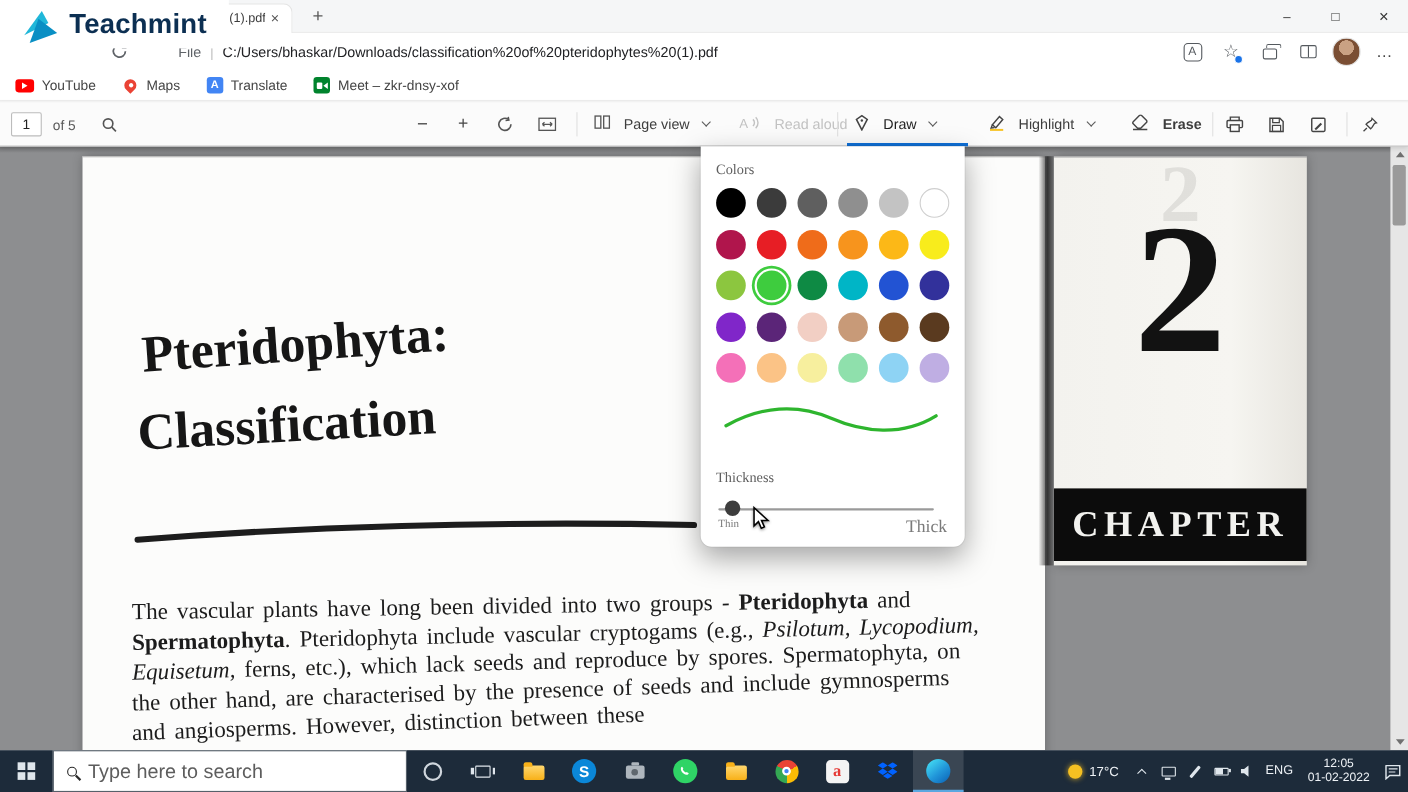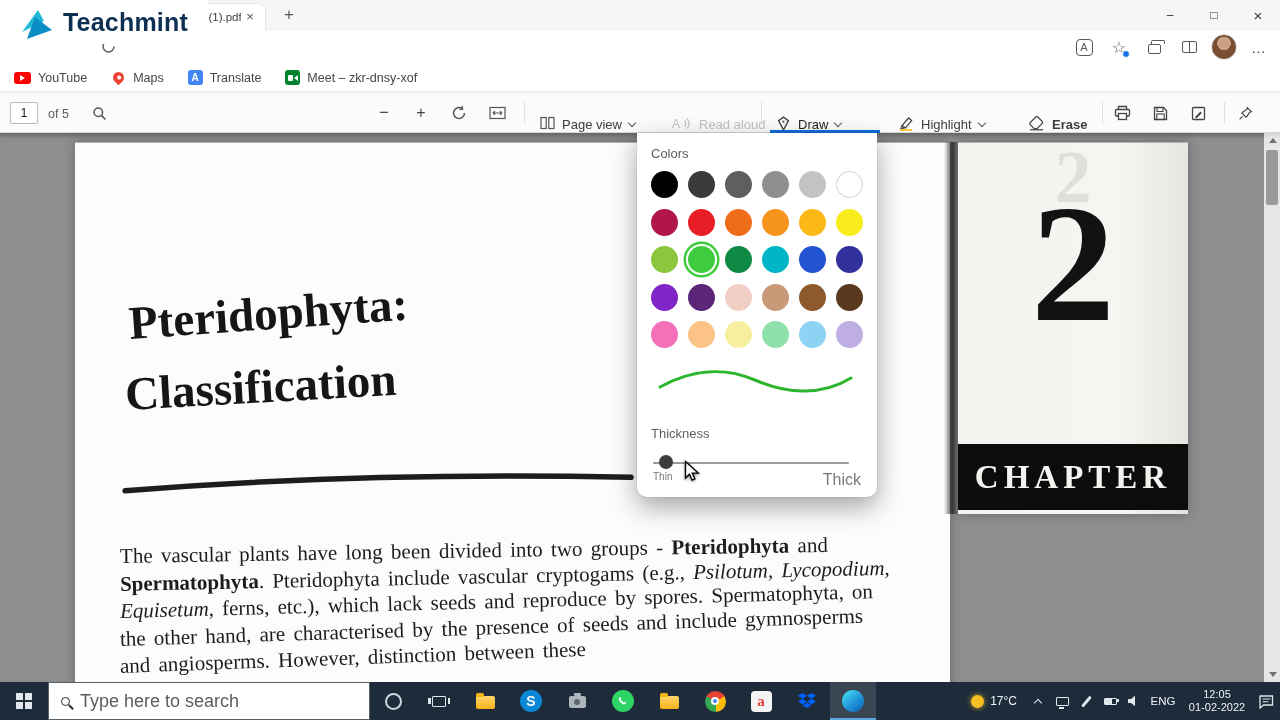--- a/index.html
+++ b/index.html
@@ -53,21 +53,21 @@
   .pageno{position:absolute;left:10px;top:9px;width:28px;height:22px;border:1px solid #bcbcbc;border-radius:2px;background:#fff;font-size:12.5px;color:#222;text-align:center;line-height:21px;}
   .ofpages{position:absolute;left:48px;top:14px;font-size:12.5px;color:#5a5a5a;}
   .tbbtn{position:absolute;top:7px;width:26px;height:26px;display:flex;align-items:center;justify-content:center;color:#464646;border-radius:3px;}
   .tb-find{left:86px;}
   .zoomout{left:371px;font-size:17px;}
   .zoomin{left:408px;font-size:16px;}
   .rot{left:446px;}
   .fit{left:484px;}
   .vsep{position:absolute;top:9px;width:1px;height:22px;background:#e0e0e0;}
   .s1{left:524px;}.s2{left:761px;}.s3{left:1102px;}.s4{left:1224px;}
-  .tbgroup{position:absolute;top:12px;height:100%;display:flex;align-items:center;gap:7px;font-size:13px;color:#3d3d3d;padding:0 6px;justify-content:flex-end;}
+  .tbgroup{position:absolute;top:0;height:100%;display:flex;align-items:center;gap:12px;font-size:13px;color:#3d3d3d;padding:0 6px;justify-content:flex-end;}
   .pageview{left:534px;}
   .readaloud{left:666px;color:#c2c2c2;}
   .drawbtn{left:770px;color:#1f1f1f;}
   .hlbtn{left:892px;}
   .erasebtn{left:1022px;font-weight:bold;}
   .chev{width:6px;height:6px;border-right:1.4px solid #5a5a5a;border-bottom:1.4px solid #5a5a5a;transform:rotate(45deg);margin-top:-4px;}
   .printb{left:1109px;}.saveb{left:1147px;}.editb{left:1185px;}.pinb{left:1232px;}
   .draw-active-bar{position:absolute;left:770px;bottom:-1px;width:110px;height:3px;background:#0f6fd6;}
 
   
@@ -89,21 +89,21 @@
   .chapband{position:absolute;left:0;top:301px;width:100%;height:66px;background:#0c0c0c;display:flex;align-items:center;justify-content:center;}
   .chapband span{font-family:"Liberation Serif","DejaVu Serif",serif;font-weight:bold;font-size:33px;letter-spacing:5px;color:#f2f2ef;}
   .scrollbar{position:absolute;right:0;top:0;width:16px;height:100%;background:#e6e6e6;z-index:6;}
   .sb-up{position:absolute;top:0;left:0;width:16px;height:15px;}
   .sb-up::after{content:'';position:absolute;left:4.5px;top:5px;border-bottom:5px solid #707070;border-left:4px solid transparent;border-right:4px solid transparent;}
   .sb-thumb{position:absolute;top:17px;left:2px;width:12px;height:55px;background:#9a9a9a;border-radius:2px;}
   .sb-down{position:absolute;bottom:0;left:0;width:16px;height:15px;}
   .sb-down::after{content:'';position:absolute;left:4.5px;bottom:5px;border-top:5px solid #707070;border-left:4px solid transparent;border-right:4px solid transparent;}
 
   
-  .drawpanel{position:absolute;left:637px;top:133px;width:240px;height:364px;background:#fff;border-radius:0 0 10px 10px;box-shadow:0 10px 26px rgba(0,0,0,.35),0 0 0 1px rgba(0,0,0,.05);z-index:20;}
+  .drawpanel{position:absolute;left:637px;top:133px;width:240px;height:364px;background:#fff;border-radius:0 0 10px 10px;box-shadow:0 10px 26px rgba(0,0,0,.35),0 0 0 1px rgba(0,0,0,.05);z-index:20;font-family:Liberation Serif, serif;}
   .dp-label{position:absolute;left:14px;top:13px;font-size:13px;color:#5f5f5f;}
   .dp-label.th{top:293px;}
   .palette{position:absolute;left:14px;top:38px;display:grid;grid-template-columns:repeat(6,27px);grid-auto-rows:27px;gap:10.5px 10px;}
   .swatch{width:27px;height:27px;border-radius:50%;}
   .swatch.white{border:1px solid #cfcfcf;}
   .wave{position:absolute;left:20px;top:234px;}
   .slider{position:absolute;left:16px;top:318px;width:200px;height:24px;}
   .slider-track{position:absolute;left:0;right:4px;top:11px;height:2px;background:#9a9a9a;border-radius:1px;}
   .slider-handle{position:absolute;left:6px;top:4px;width:14px;height:14px;border-radius:50%;background:#3d3d3d;}
   .thin{position:absolute;left:16px;top:338px;font-size:10px;color:#7a7a7a;}
@@ -174,20 +174,25 @@
     </div>
   </div>
 
   <div class="addrrow">
     <span class="reload">
       <svg width="17" height="17" viewBox="0 0 17 17">
           <path d="M14 8.5a5.5 5.5 0 1 1-1.6-3.9" fill="none" stroke="#5f6368" stroke-width="1.6"></path>
           <path d="M14.2 1.8v3.4h-3.4" fill="none" stroke="#5f6368" stroke-width="1.6"></path>
         </svg>
     </span>
+    <div class="urlbox">
+      <span class="filebadge">File</span>
+      <span class="urlsep">|</span>
+      <span class="url">C:/Users/bhaskar/Downloads/classification%20of%20pteridophytes%20(1).pdf</span>
+    </div>
     <div class="addr-icons">
       <span class="addr-ic">
           <i class="ic-translate">A</i>
         </span>
       <span class="addr-ic star">
           <i>☆</i>
           <b class="dot"></b>
         </span>
       <span class="addr-ic">
           <i class="ic-coll"></i>

